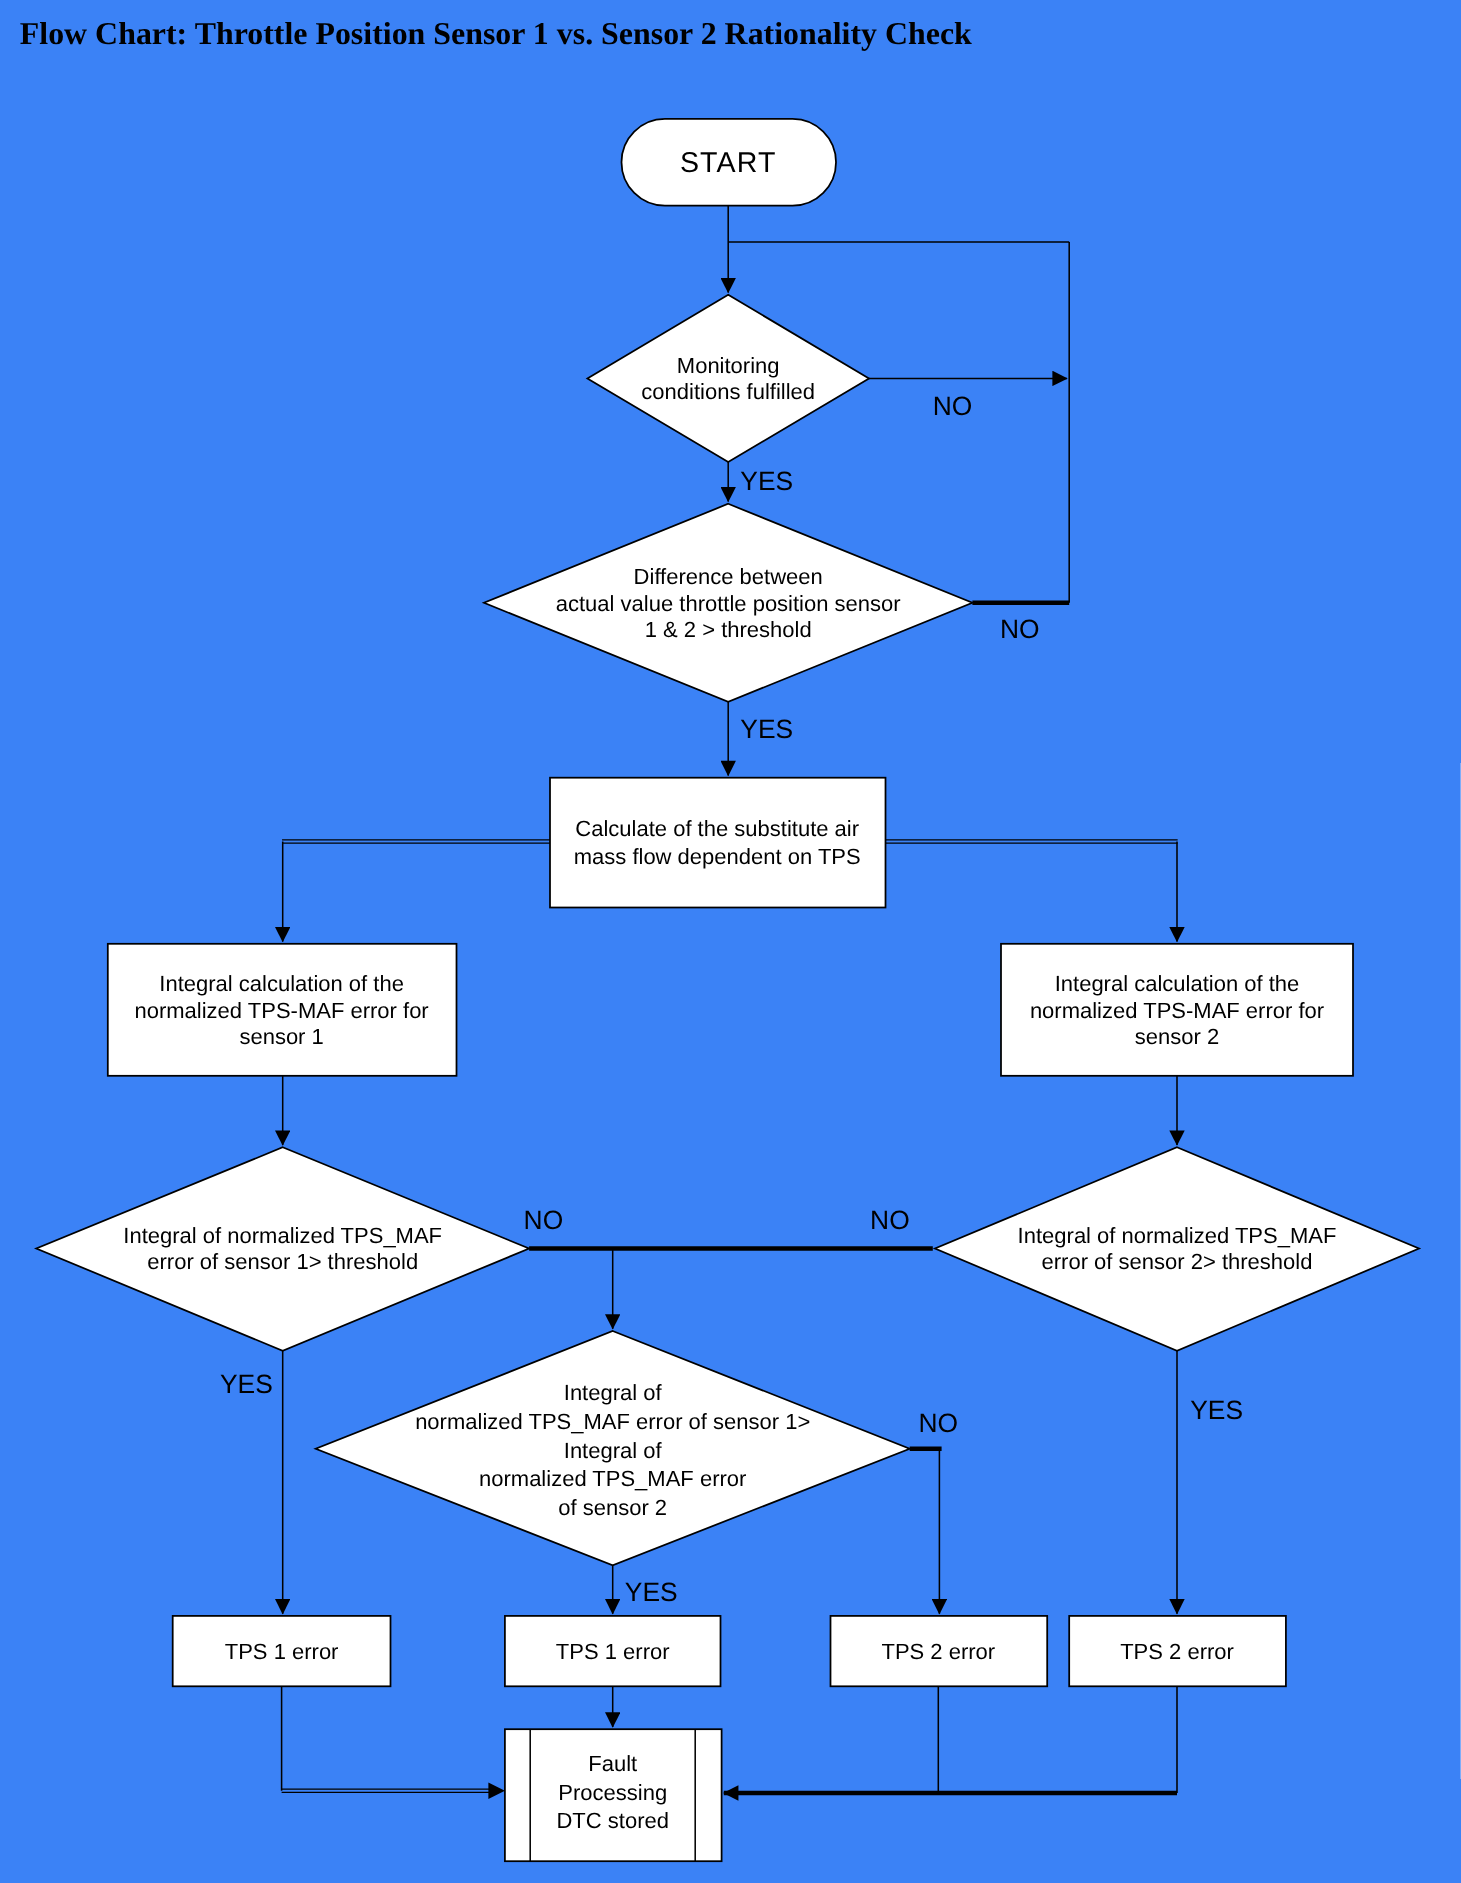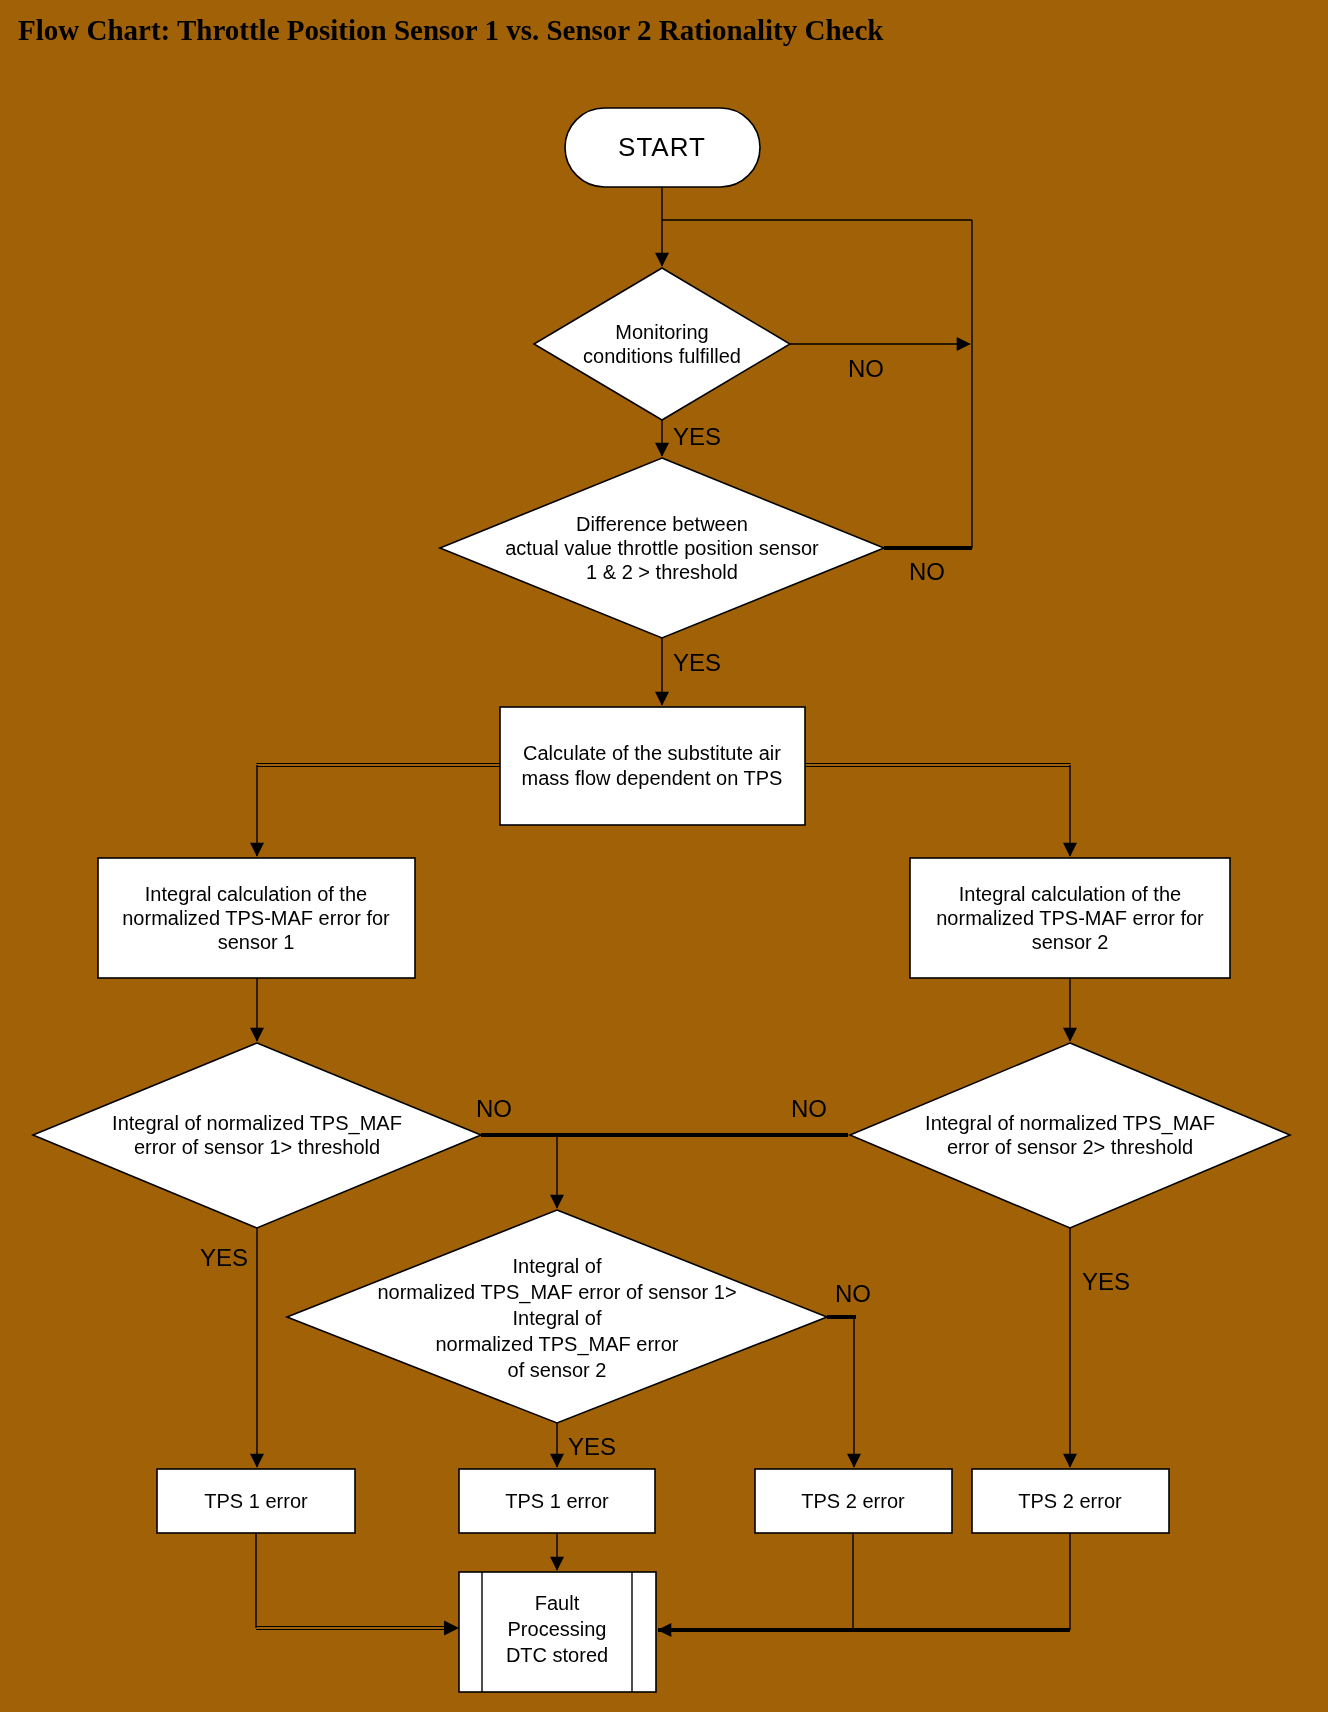--- a/index.html
+++ b/index.html
@@ -1,16 +1,16 @@
 <!DOCTYPE html>
 <html><head>
 <meta charset="utf-8">
 <style>
   html, body { margin: 0; padding: 0; background: #ffffff; }
-  .page { width: 1328px; height: 1712px; position: relative; background: #a16207; }
+  .page { width: 1328px; height: 1712px; position: relative; background: #3b82f6; }
   svg { display: block; }
   .shape { fill: #ffffff; stroke: #000000; stroke-width: 1.6; }
   .innerline { stroke: #000000; stroke-width: 1.4; }
   .edge { stroke: #000000; stroke-width: 1.4; fill: none; }
   .thick { stroke-width: 4; }
   .dbl { stroke-width: 1.2; }
   text { font-family: "Liberation Sans", sans-serif; fill: #000000; }
   .node-text { font-size: 20px; text-anchor: middle; }
   .start-text { font-size: 26px; text-anchor: middle; letter-spacing: 1px; }
   .branch { font-size: 24px; }

